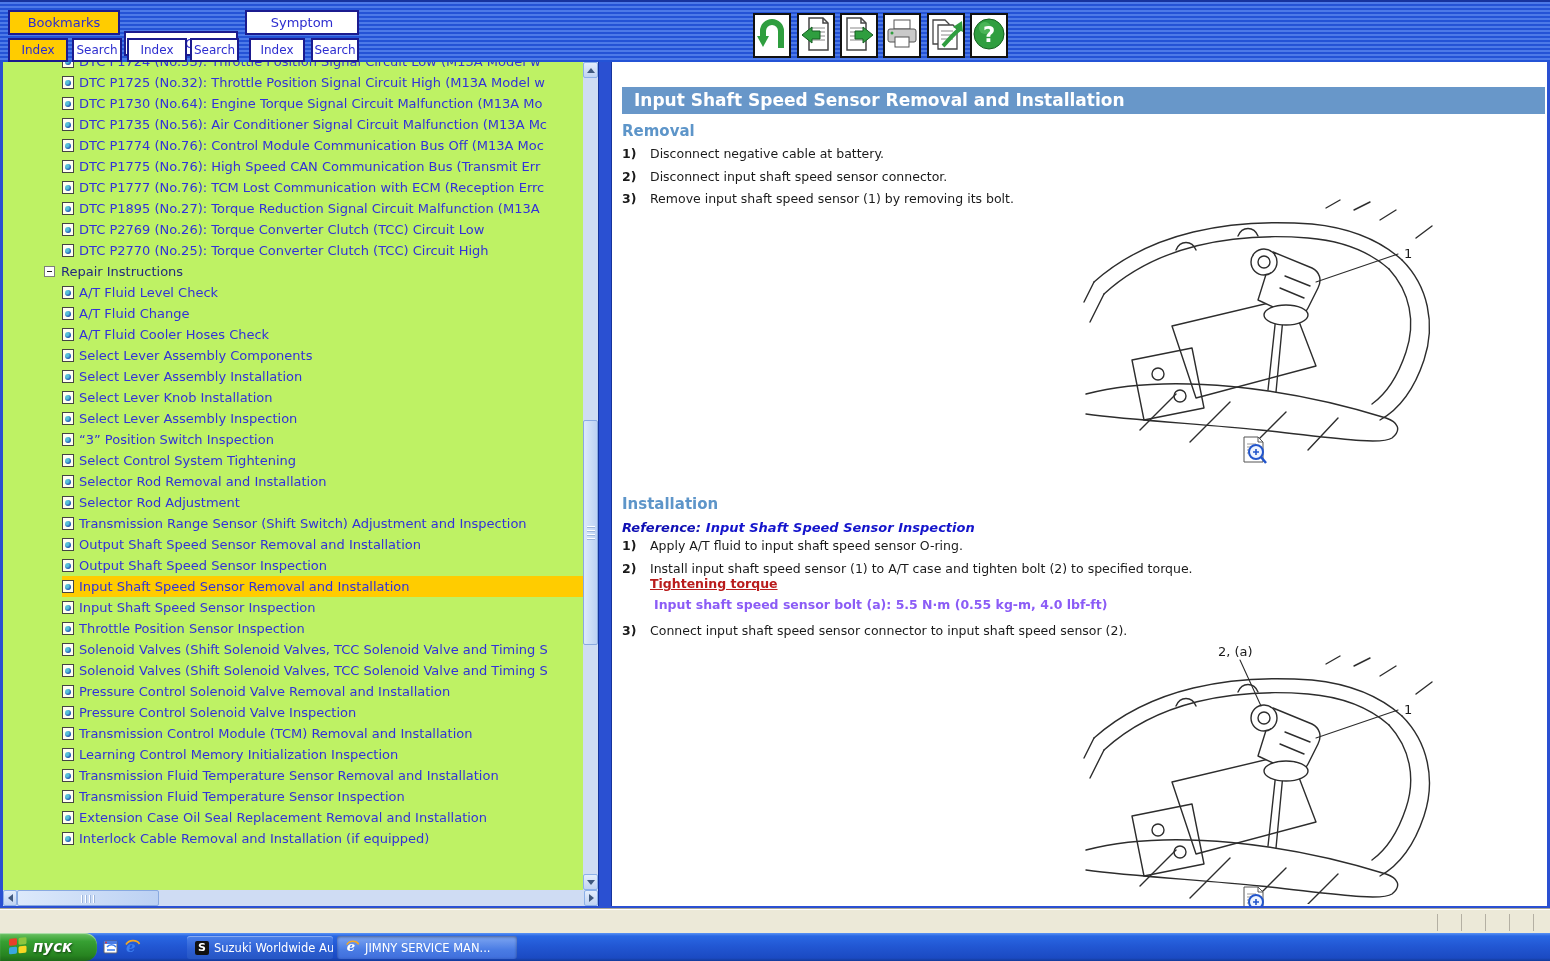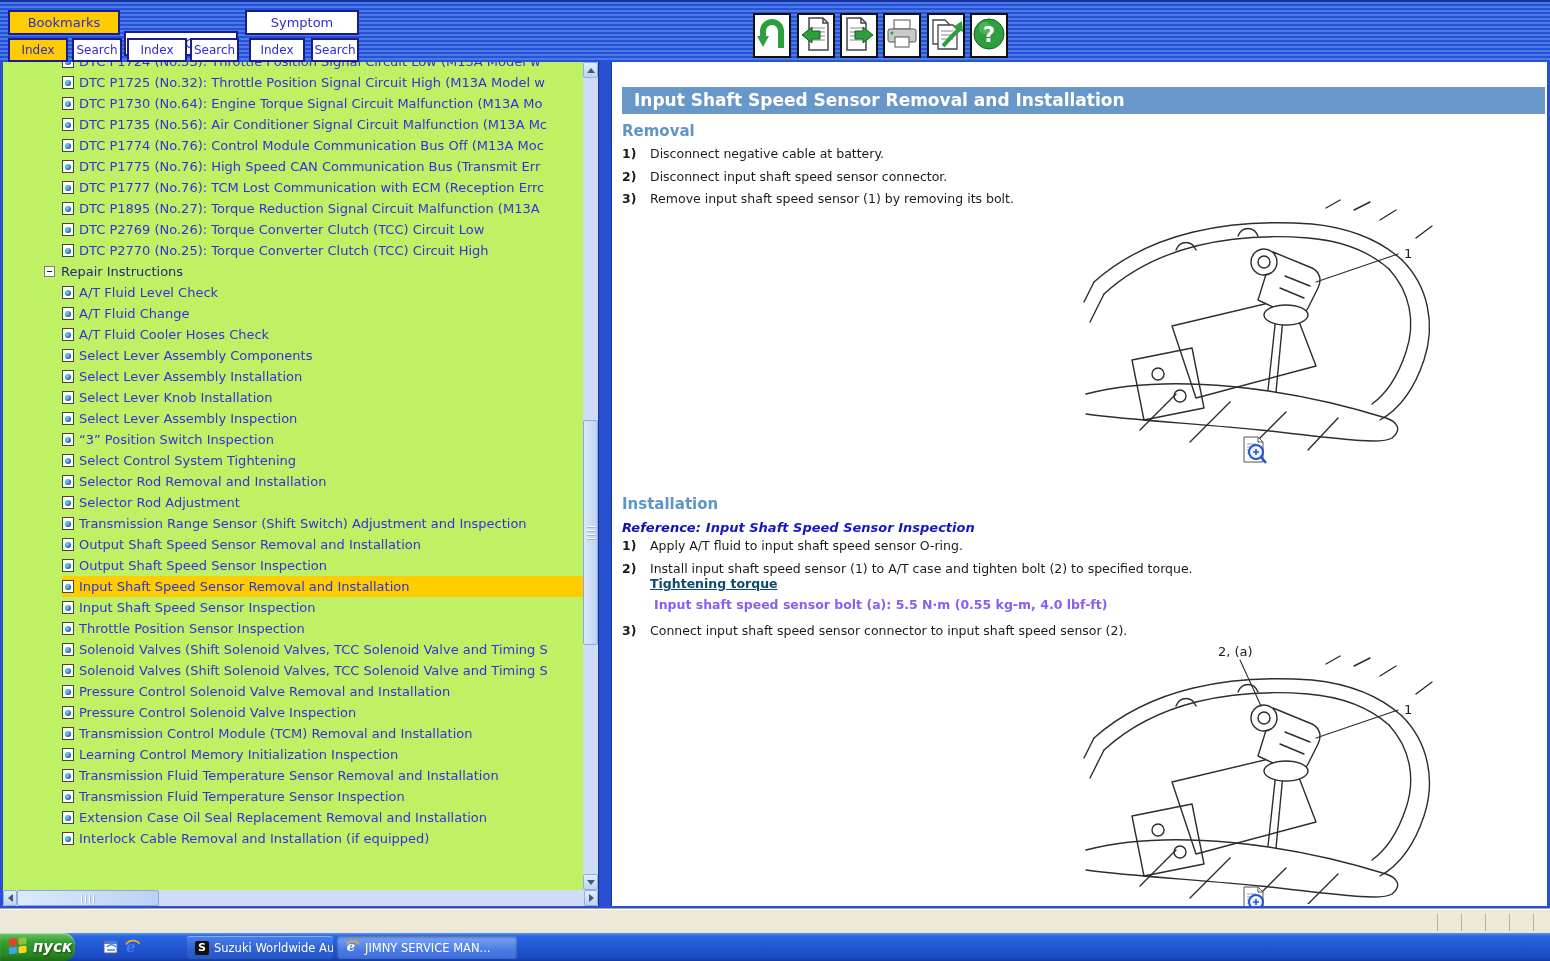--- a/index.html
+++ b/index.html
@@ -59,36 +59,36 @@
   
   .content{position:absolute;left:612px;top:0;width:935px;height:846px;background:#fff;overflow:hidden;}
   .title-bar{position:absolute;left:10px;top:25px;right:2px;height:27px;background:#6897c9;
      color:#fff;font-weight:bold;font-size:17px;line-height:27px;padding-left:12px;}
   .sec-head{position:absolute;left:10px;color:#5d95c9;font-weight:bold;font-size:15px;}
   .step{display:flex;font-size:12.5px;color:#1a1a1a;margin-bottom:7.5px;}
   .step-num{width:28px;font-weight:bold;flex:0 0 auto;}
   .steps{position:absolute;left:10px;right:20px;}
   .ref-line{position:absolute;left:10px;font-size:13px;font-weight:bold;font-style:italic;color:#0f0fb4;}
   .ref-line .ref-link{color:#1414cc;margin-left:5px;}
-  .torque-label{position:absolute;left:38px;font-size:12.5px;font-weight:bold;color:#0c4a6e;text-decoration:underline;}
+  .torque-label{position:absolute;left:38px;font-size:12.5px;font-weight:bold;color:#b91c1c;text-decoration:underline;}
   .torque-value{position:absolute;left:42px;font-size:12.5px;font-weight:bold;color:#8b5cf6;}
   .fig{position:absolute;width:420px;height:262px;}
   .fig svg{position:absolute;left:0;top:0;}
   .callout{font-size:13px;fill:#1a1a1a;font-family:"DejaVu Sans",sans-serif;}
   .zoomdoc{position:absolute;width:26px;height:28px;cursor:pointer;}
   
   .statusbar{position:absolute;left:0;top:908px;width:1550px;height:25px;background:#ece9d8;
      border-top:1px solid #aca899;box-sizing:border-box;}
   .statusbar::before{content:"";position:absolute;left:0;top:0;width:100%;height:1px;background:#fff;}
   .status-ticks{position:absolute;left:1414px;top:5px;bottom:2px;width:130px;
      background:repeating-linear-gradient(90deg,transparent 0 23px,#b4b0a3 23px 24px);}
   
   .taskbar{position:absolute;left:0;top:933px;width:1550px;height:28px;
      background:linear-gradient(180deg,#5a93f5 0,#2967e3 3px,#2156d2 14px,#1b4ac2 25px,#123a9a 28px);}
-  .startbtn{position:absolute;left:0;top:0;width:75px;height:28px;border-radius:0 12px 12px 0;
+  .startbtn{position:absolute;left:0;top:0;width:97px;height:28px;border-radius:0 12px 12px 0;
      background:linear-gradient(180deg,#6cc364 0,#37a033 30%,#278420 80%,#1d6a18);
      display:flex;align-items:center;gap:5px;padding-left:8px;box-sizing:border-box;cursor:pointer;
      box-shadow:inset 0 1px 1px rgba(255,255,255,.5);}
   .startbtn .lbl{color:#fff;font-weight:bold;font-style:italic;font-size:15px;text-shadow:1px 1px 2px rgba(0,0,0,.5);}
   .ql-icon{position:absolute;top:5px;width:17px;height:17px;cursor:pointer;}
   .taskbtn{position:absolute;top:3px;height:23px;border-radius:3px;color:#fff;font-size:11.5px;
      display:flex;align-items:center;gap:5px;padding:0 8px;box-sizing:border-box;cursor:pointer;
      background:linear-gradient(180deg,#4a80ea,#2d5fd2 60%,#2656c4);box-shadow:inset 0 1px 0 rgba(255,255,255,.35);
      white-space:nowrap;overflow:hidden;}
   .taskbtn.active{background:linear-gradient(180deg,#7fa7f2,#4a7ce4 60%,#3f6edc);

